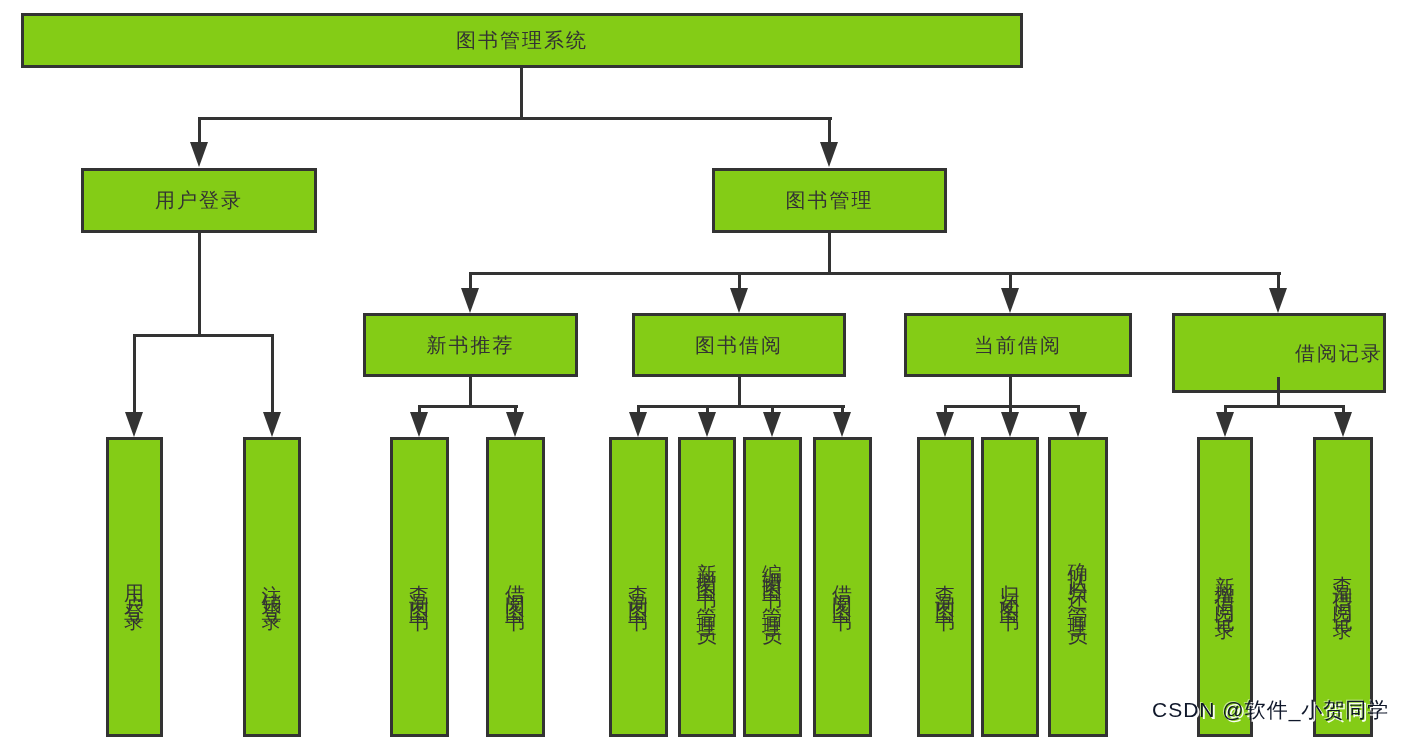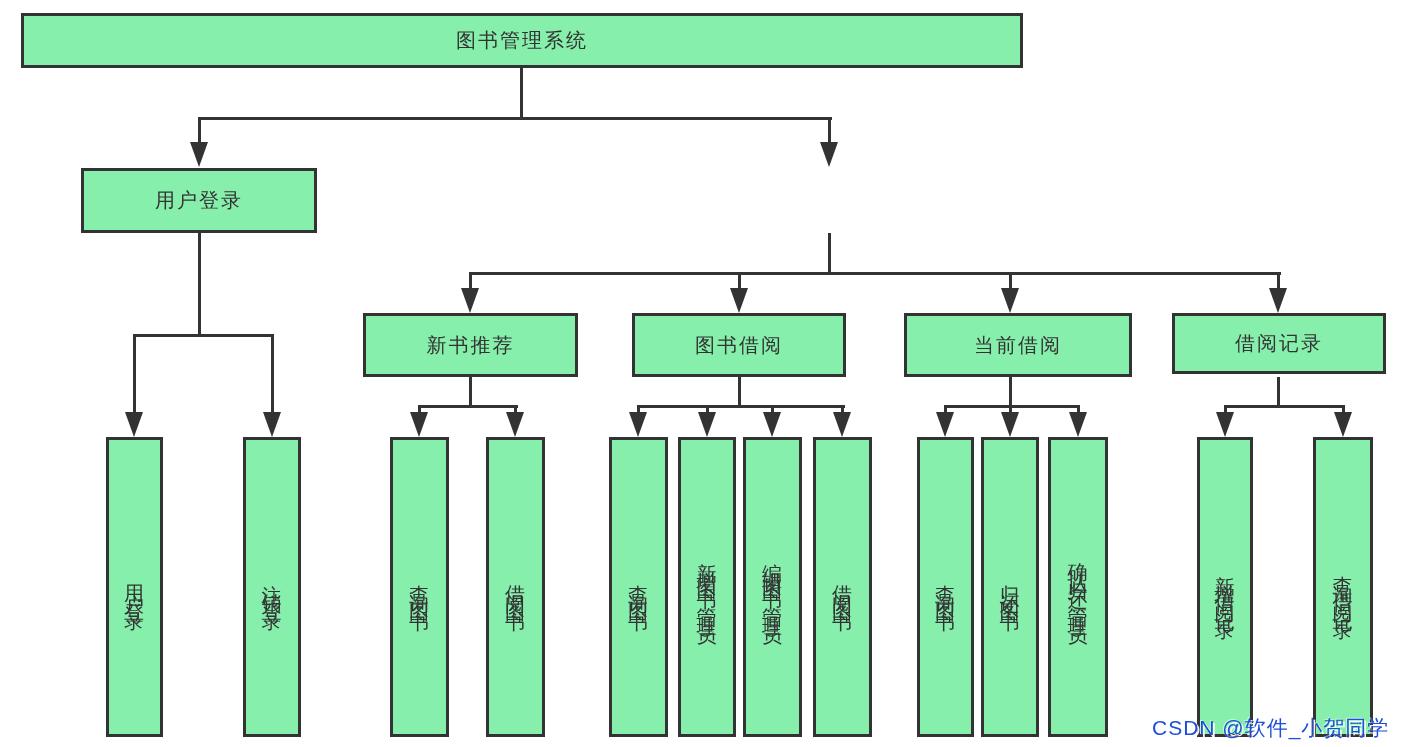--- a/index.html
+++ b/index.html
@@ -6,21 +6,21 @@
   .stage {
     position: relative;
     width: 1405px;
     height: 747px;
     background: #ffffff;
     font-family: "Liberation Sans", sans-serif;
     overflow: hidden;
   }
   .box {
     position: absolute;
-    background: #86efac;
+    background: #84cc16;
     border: 3px solid #333333;
     box-sizing: border-box;
     display: flex;
     align-items: center;
     justify-content: center;
     color: #333333;
   }
   .hlabel {
     font-size: 20px;
     letter-spacing: 2px;
@@ -41,52 +41,55 @@
   .arr {
     position: absolute;
     width: 0; height: 0;
     border-left: 9px solid transparent;
     border-right: 9px solid transparent;
     border-top: 25px solid #333333;
   }
   .watermark {
     position: absolute;
     left: 1152px;
-    top: 714px;
+    top: 696px;
     font-size: 21px;
     letter-spacing: 1px;
-    color: #1d4ed8;
+    color: #0f172a;
     text-shadow: 2px 2px 0 rgba(255,255,255,0.95), -1px -1px 0 rgba(255,255,255,0.5);
     white-space: nowrap;
     z-index: 5;
   }
 </style>
 </head>
 <body>
 
 <div class="stage">
 
   <div class="box" style="left:21px; top:13px; width:1002px; height:55px;">
     <span class="hlabel">图书管理系统</span>
   </div>
 
   <div class="box" style="left:81px; top:168px; width:236px; height:65px;">
     <span class="hlabel">用户登录</span>
   </div>
+  <div class="box" style="left:712px; top:168px; width:235px; height:65px;">
+    <span class="hlabel">图书管理</span>
+  </div>
 
   <div class="box" style="left:632px; top:313px; width:214px; height:64px;">
     <span class="hlabel">图书借阅</span>
   </div>
   <div class="box" style="left:363px; top:313px; width:215px; height:64px;">
     <span class="hlabel">新书推荐</span>
   </div>
   <div class="box" style="left:904px; top:313px; width:228px; height:64px;">
     <span class="hlabel">当前借阅</span>
   </div>
-  <div class="box" style="left:1172px; top:313px; width:214px; height:61px;">
+  <div class="box" style="left:1172px; top:313px; width:214px; height:80px;justify-content:flex-end;">
     <span class="hlabel">借阅记录</span>
   </div>
 
   <div class="box leaf" style="left:106px; width:57px;">
     <span class="vtext">用户登录</span>
   </div>
   <div class="box leaf" style="left:243px; width:58px;">
     <span class="vtext">注销登录</span>
   </div>
   <div class="box leaf" style="left:390px; width:59px;">

